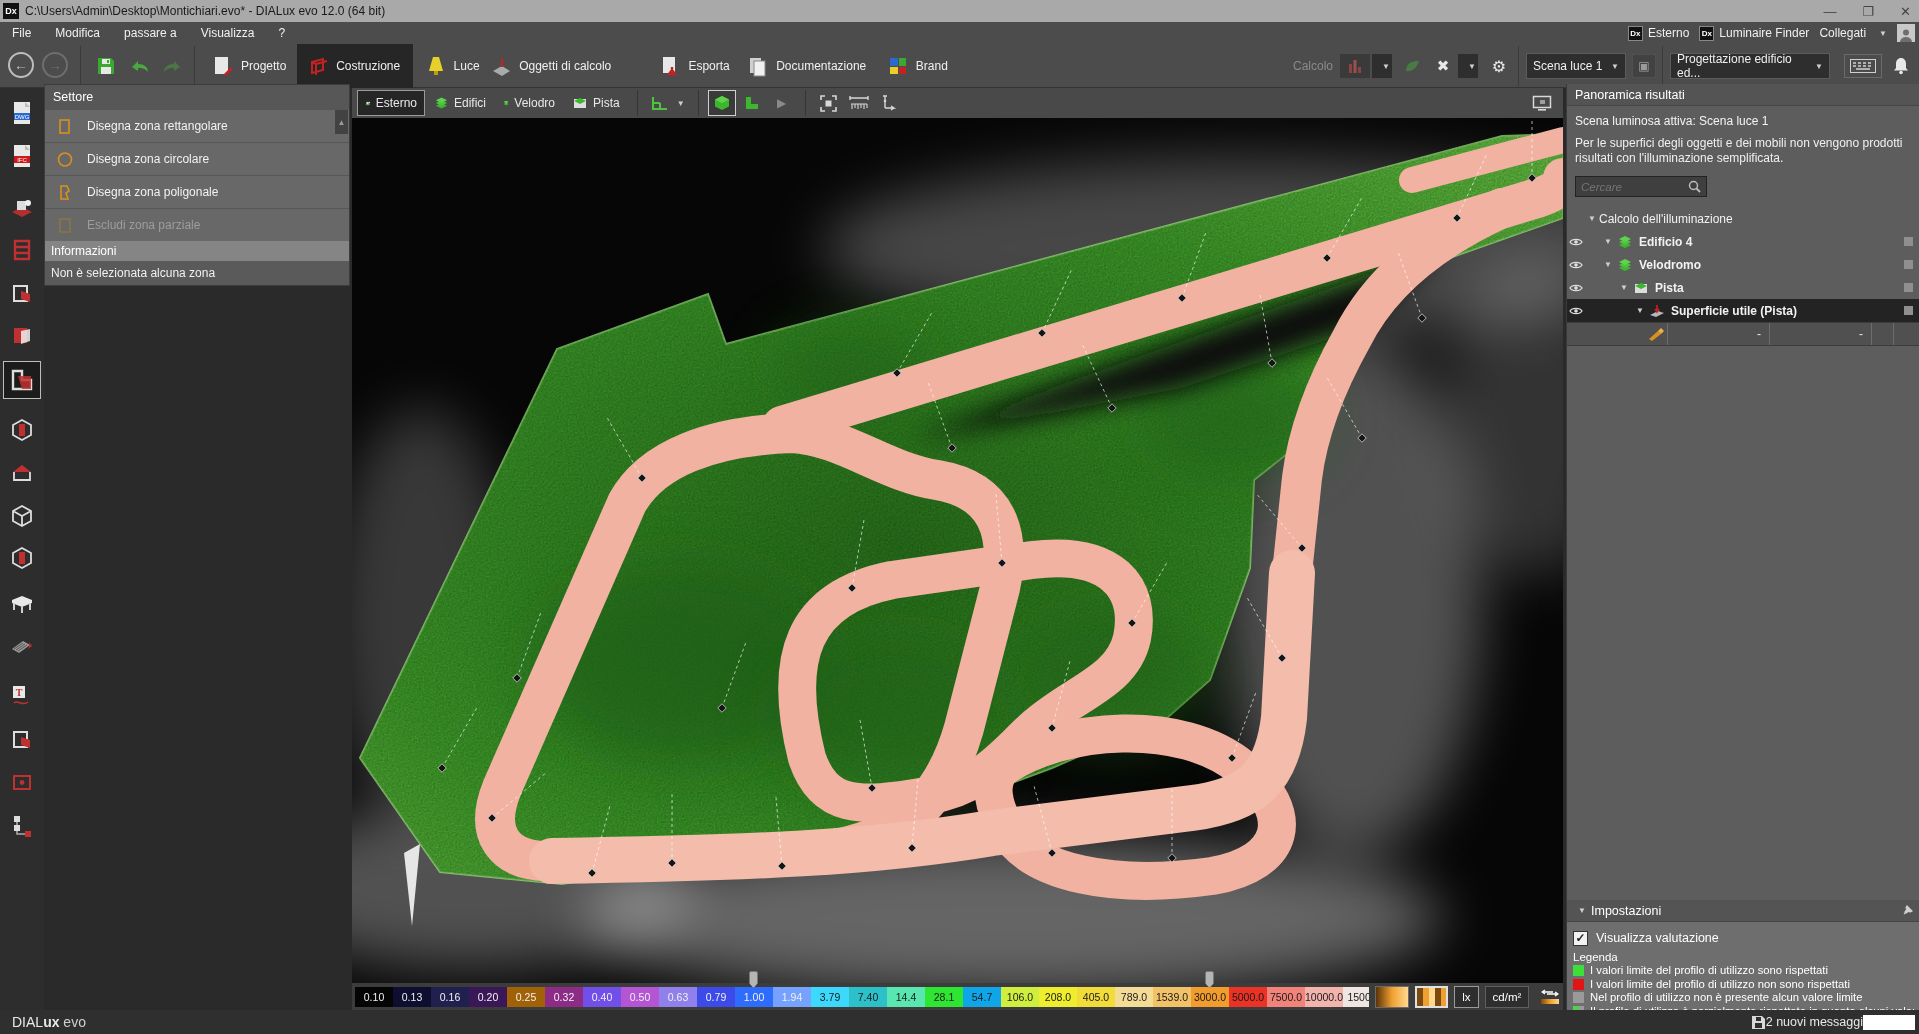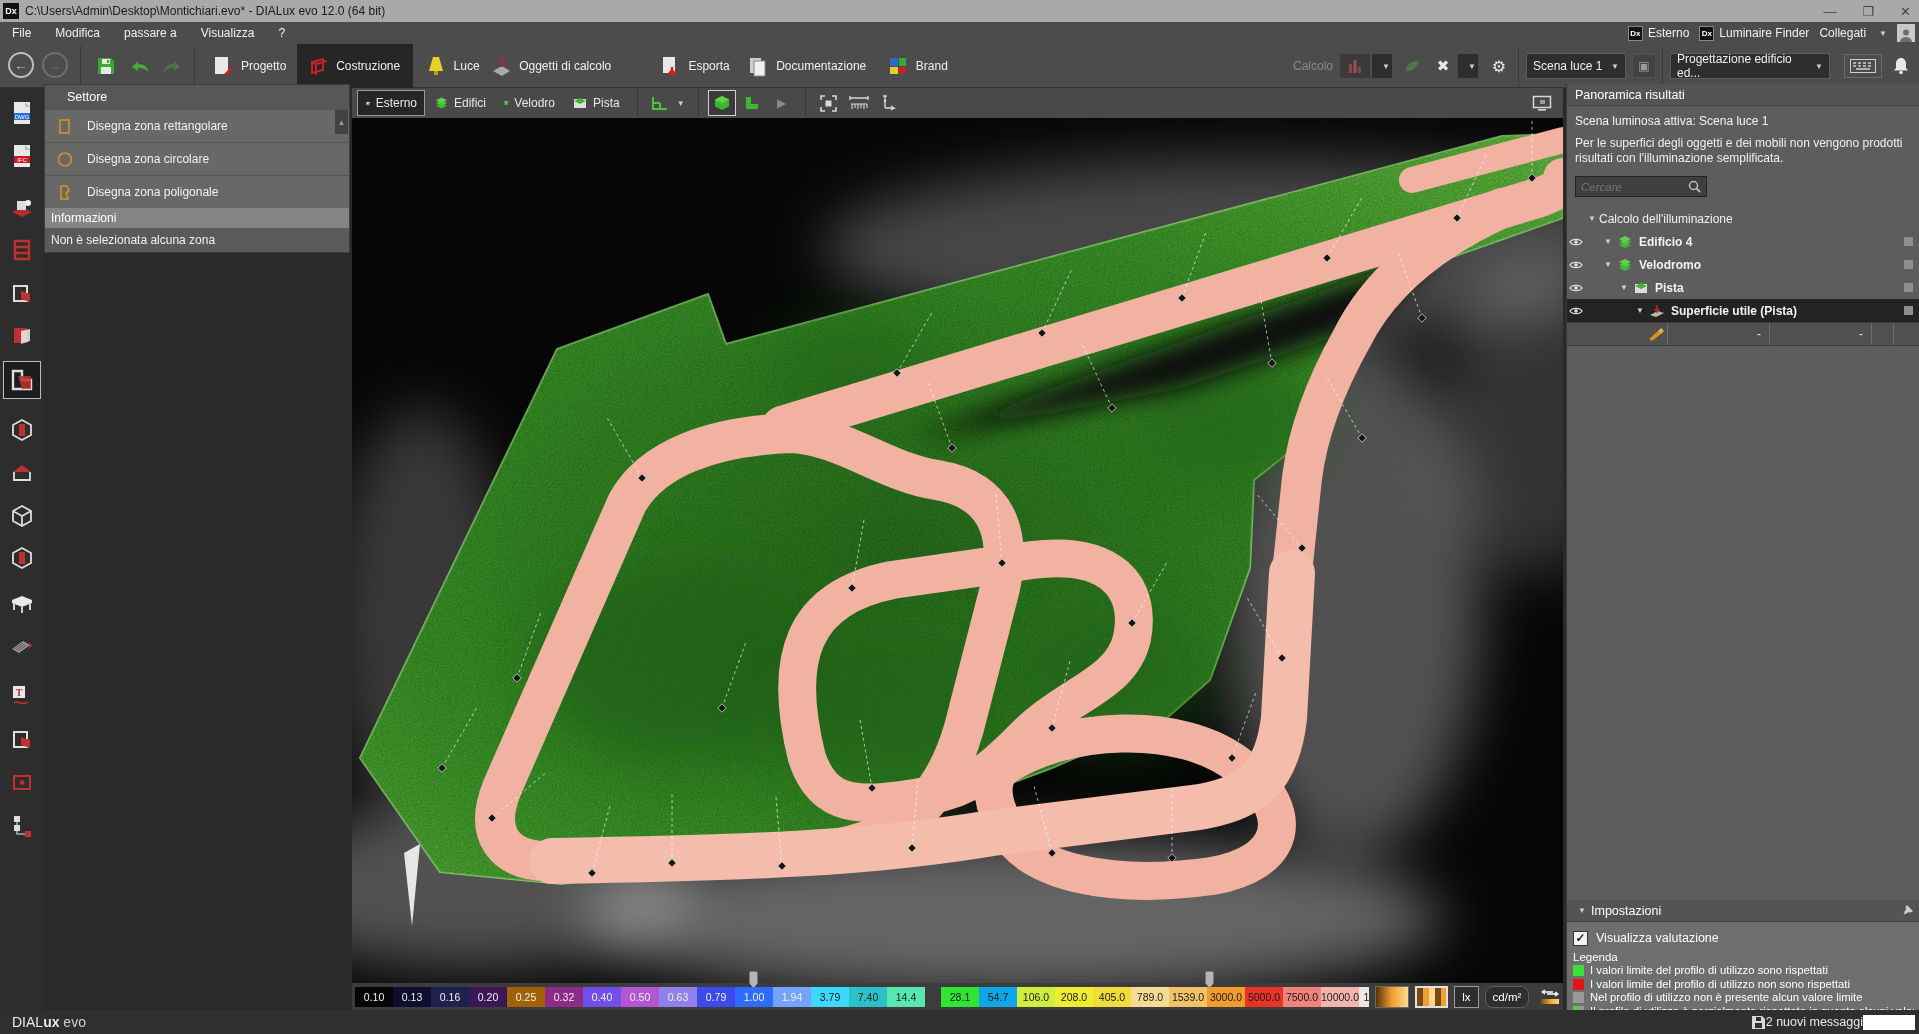--- a/index.html
+++ b/index.html
@@ -31,21 +31,21 @@
   .small-btn { position:absolute; top:10px; height:24px; display:flex; align-items:center; justify-content:center; color:#e8e8e8; }
   .drop-btn { background:#2e2e2e; border:1px solid #5c5c5c; height:26px; top:9px; display:flex; align-items:center;
     justify-content:space-between; padding:0 6px; color:#f0f0f0; position:absolute; }
   .drop-caret { font-size:8px; color:#cfcfcf; margin-left:8px; }
   
   #toolstrip { left:0; top:88px; width:44px; height:922px; background:#2d2d2d; }
   .tool { position:absolute; left:4px; width:36px; height:36px; display:flex; align-items:center; justify-content:center; }
   .tool.selected { background:#1c1c1c; outline:1px solid #bdbdbd; }
   
   #settore { left:44px; top:84px; width:306px; background:#636363; border:1px solid #3c3c3c; }
-  #settore-h { height:24px; background:#575757; display:flex; align-items:center; padding-left:22px; font-size:12.5px; color:#fff; }
+  #settore-h { height:24px; background:#575757; display:flex; align-items:center; padding-left:8px; font-size:12.5px; color:#fff; }
   .sz-item { height:33px; display:flex; align-items:center; gap:14px; padding-left:12px; border-top:1px solid #575757; background:#686868; color:#f2f2f2; position:relative; }
   .sz-item.disabled { color:#9d9d9d; }
   #settore-scroll { position:absolute; right:1px; top:25px; width:13px; height:24px; background:#424242; color:#9a9a9a; font-size:8px; display:flex; align-items:center; justify-content:center; }
   #info-h { height:20px; background:#858585; color:#fff; display:flex; align-items:center; padding-left:6px; }
   #info-row { height:24px; background:#5a5a5a; color:#f0f0f0; display:flex; align-items:center; padding-left:6px; }
   
   #viewport { left:352px; top:88px; width:1211px; height:922px; background:#000; }
   #vp-toolbar { position:absolute; left:0; top:0; width:1211px; height:30px; background:#494949; display:flex; align-items:center; gap:4px; padding-left:6px;text-align:center; }
   .vp-tab { height:24px; display:flex; align-items:center; gap:5px; padding:0 7px; color:#e8e8e8; max-width:66px; overflow:hidden; white-space:nowrap; }
   .vp-tab.active { background:#262626; outline:1px solid #9a9a9a; }
@@ -56,21 +56,21 @@
   #scene { position:absolute; left:0; top:30px; width:1211px; height:865px; }
   
   #scalebar { position:absolute; left:0; top:895px; width:1211px; height:27px; background:#3c3c3c; display:flex; align-items:center; }
   #scale-cells { display:flex; margin-left:3px; width:1028px; overflow:hidden; }
   .cell { width:38px; height:20px; font-size:10.5px; display:flex; align-items:center; justify-content:center; flex:0 0 38px; }
   .handle { position:absolute; top:-12px; width:9px; height:17px; background:#b5b5b5; border:1px solid #777;
     border-radius:2px 2px 0 0; clip-path:polygon(0 0,100% 0,100% 70%,50% 100%,0 70%); }
   .grad-btn { width:34px; height:22px; margin-left:6px; border:1px solid #6a6a6a; }
   .grad-btn.selected { border:2px solid #e0e0e0; }
   .unit-btn { height:22px; padding:0 7px; border:1px solid #9a9a9a; color:#fff; display:flex; align-items:center; margin-left:6px; font-size:11.5px; background:#2e2e2e; }
-  .unit-btn.off { border-color:#5f5f5f;border-radius:8px; }
+  .unit-btn.off { border-color:#5f5f5f; }
   #invert-btn { margin-left:8px; width:26px; height:22px; display:flex; flex-direction:column; align-items:center; justify-content:center; gap:2px; color:#fff; }
   
   #rpanel { left:1566px; top:84px; width:353px; height:926px; background:#5d5d5d; border-left:1px solid #3a3a3a; }
   .rp-h { height:22px; background:#545454; border-bottom:1px solid #464646; display:flex; align-items:center; padding-left:8px; font-size:12.5px; color:#fff; }
   #rp-scene { padding:8px 8px 2px 8px; color:#f4f4f4; }
   #rp-notice { padding:6px 8px 0 8px; color:#f0f0f0; line-height:1.25; }
   #search-box { margin:10px 8px; width:132px; height:21px; background:#3f3f3f; border:1px solid #232323; display:flex; align-items:center; justify-content:space-between; padding:0 5px; }
   #search-box input { background:transparent; border:none; outline:none; color:#cfcfcf; font-style:italic; width:100px; font-family:"Liberation Sans",sans-serif; font-size:11.5px; }
   .tree-row { height:23px; display:flex; align-items:center; position:relative; color:#f2f2f2; }
   .tree-row.selected { background:#232323; }
@@ -397,20 +397,26 @@
           <circle cx="8" cy="8.5" r="6.5" fill="none" stroke="#d89020" stroke-width="1.6"></circle>
         </svg>
         <span>Disegna zona circolare</span>
       </div>
       <div class="sz-item">
         <svg width="16" height="17" viewBox="0 0 16 17">
           <path d="M4,2 L10,2 L12,7 L9,9 L11,15 L4,15 Z" fill="none" stroke="#d89020" stroke-width="1.6"></path>
         </svg>
         <span>Disegna zona poligonale</span>
       </div>
+      <div class="sz-item disabled">
+        <svg width="16" height="17" viewBox="0 0 16 17">
+          <rect x="3" y="2" width="10" height="13" fill="none" stroke="#a8831f" stroke-width="1.6" opacity=".5"></rect>
+        </svg>
+        <span>Escludi zona parziale</span>
+      </div>
     </div>
   <div id="settore-scroll">▲</div>
   <div id="info-h">Informazioni</div>
   <div id="info-row">Non è selezionata alcuna zona</div>
 </div>
 
 <div class="abs" id="viewport">
   <div id="vp-toolbar">
     <div id="vp-tabs" style="display:flex;gap:3px;align-items:center">
         <div class="vp-tab active">
@@ -683,21 +689,21 @@
         <div class="cell" style="background: rgb(140, 44, 134); color: rgb(240, 240, 240);">0.32</div>
         <div class="cell" style="background: rgb(112, 80, 232); color: rgb(240, 240, 240);">0.40</div>
         <div class="cell" style="background: rgb(180, 85, 212); color: rgb(240, 240, 240);">0.50</div>
         <div class="cell" style="background: rgb(144, 128, 236); color: rgb(240, 240, 240);">0.63</div>
         <div class="cell" style="background: rgb(59, 74, 233); color: rgb(240, 240, 240);">0.79</div>
         <div class="cell" style="background: rgb(46, 108, 252); color: rgb(240, 240, 240);">1.00</div>
         <div class="cell" style="background: rgb(116, 162, 254); color: rgb(240, 240, 240);">1.94</div>
         <div class="cell" style="background: rgb(60, 217, 253); color: rgb(26, 26, 26);">3.79</div>
         <div class="cell" style="background: rgb(44, 192, 201); color: rgb(26, 26, 26);">7.40</div>
         <div class="cell" style="background: rgb(89, 230, 176); color: rgb(26, 26, 26);">14.4</div>
-        <div class="cell" style="background: rgb(46, 230, 50); color: rgb(26, 26, 26); margin-left: 16px;">28.1</div>
+        <div class="cell" style="background: rgb(46, 230, 50); color: rgb(26, 26, 26);">28.1</div>
         <div class="cell" style="background: #0ea5e9; color: rgb(26, 26, 26);">54.7</div>
         <div class="cell" style="background: rgb(208, 238, 62); color: rgb(26, 26, 26);">106.0</div>
         <div class="cell" style="background: rgb(238, 238, 46); color: rgb(26, 26, 26);">208.0</div>
         <div class="cell" style="background: rgb(242, 220, 58); color: rgb(26, 26, 26);">405.0</div>
         <div class="cell" style="background: rgb(244, 220, 150); color: rgb(26, 26, 26);">789.0</div>
         <div class="cell" style="background: rgb(242, 194, 104); color: rgb(26, 26, 26);">1539.0</div>
         <div class="cell" style="background: rgb(242, 156, 46); color: rgb(26, 26, 26);">3000.0</div>
         <div class="cell" style="background: rgb(234, 50, 38); color: rgb(26, 26, 26);">5000.0</div>
         <div class="cell" style="background: rgb(242, 131, 122); color: rgb(26, 26, 26);">7500.0</div>
         <div class="cell" style="background: rgb(244, 180, 174); color: rgb(26, 26, 26);">10000.0</div>

